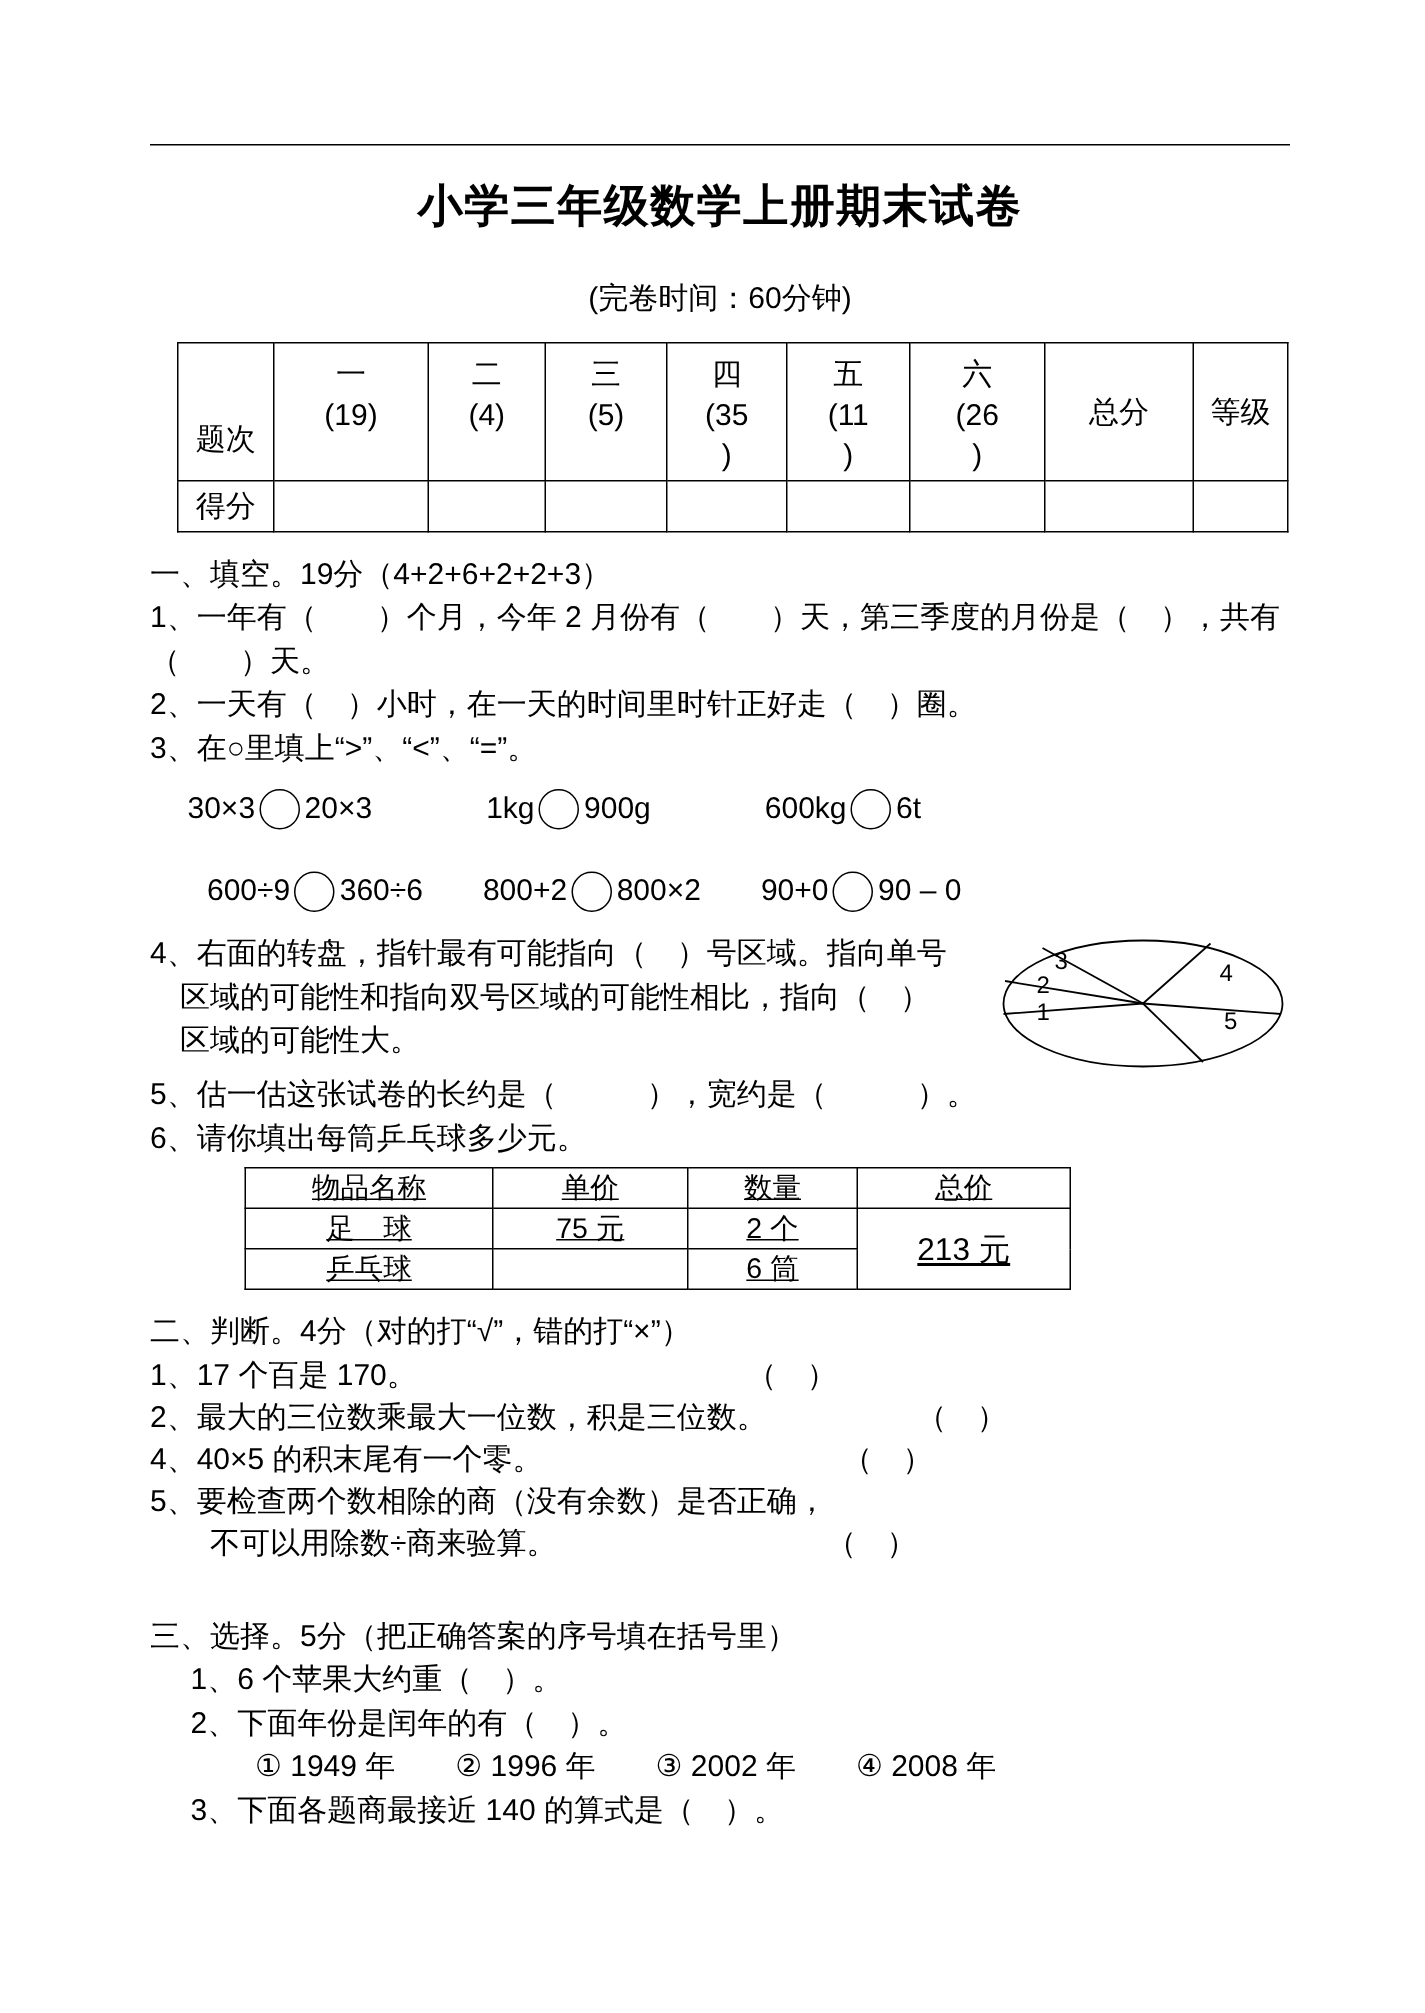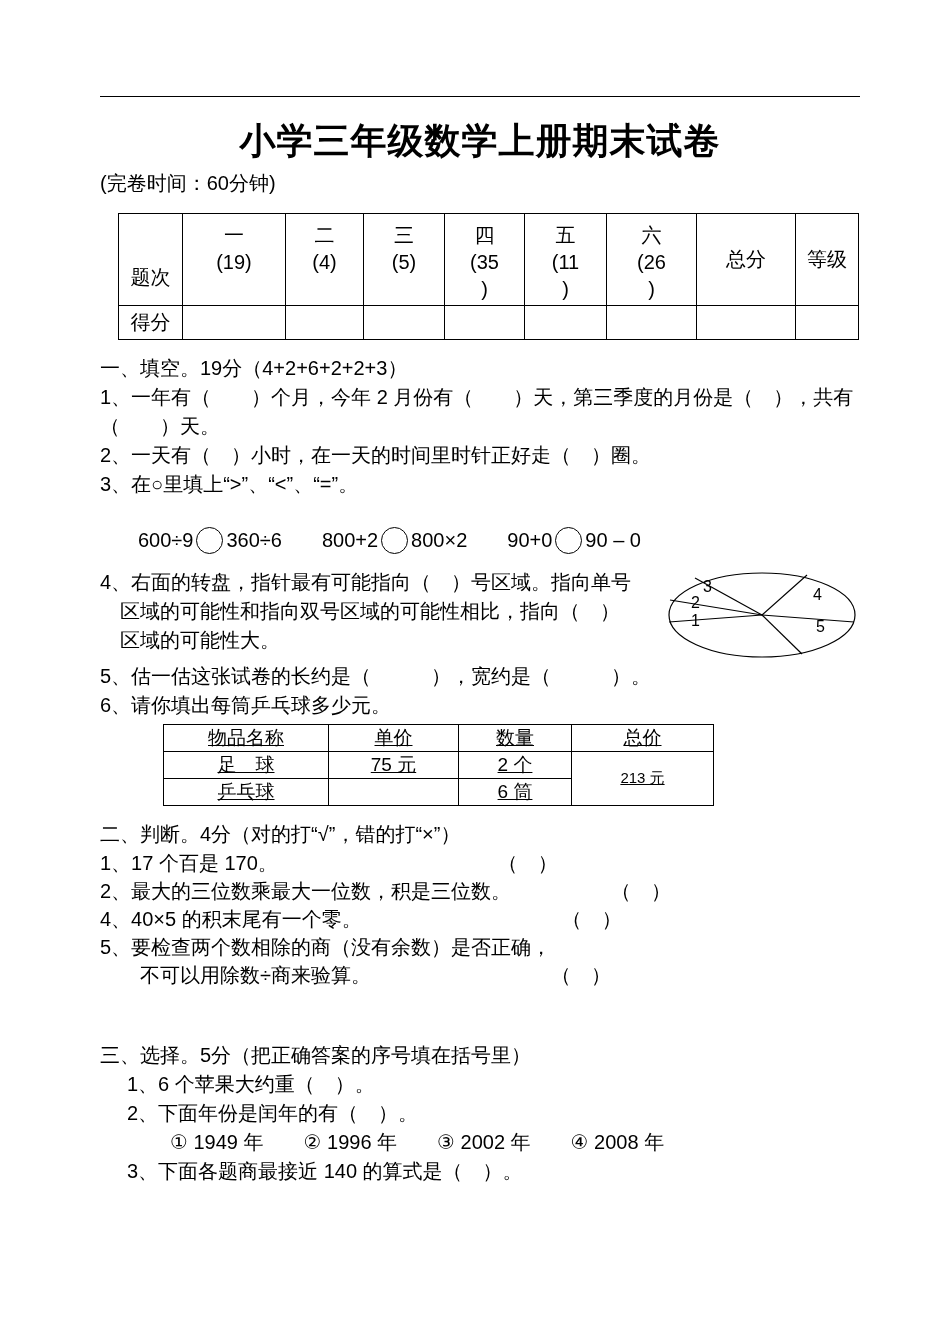--- a/index.html
+++ b/index.html
@@ -6,22 +6,22 @@
   html,body { background:#fff; }
   body {
     width:950px; height:1342px;
     color:#000;
     font-family:"Liberation Sans","DejaVu Sans",sans-serif;
     font-size:20px;
     overflow:hidden;
   }
   .page { padding:0 90px 0 100px; }
   .top-rule { margin-top:96px; border-top:1.5px solid #000; width:100%; }
-  .title { text-align:center; font-size:36px; font-weight:bold; margin-top:20px; letter-spacing:1px;font-family:Liberation Mono, monospace; }
-  .subtitle { text-align:left; font-size:20px; margin-top:4px; }
+  .title { text-align:center; font-size:30px; font-weight:bold; margin-top:20px; letter-spacing:1px;font-family:Liberation Mono, monospace; }
+  .subtitle { text-align:center; font-size:20px; margin-top:27px; }
 
   
   .score-table { border-collapse:collapse; margin-top:16px; margin-left:18px; table-layout:fixed; width:740px; }
   .score-table td { border:1px solid #000; text-align:center; font-size:20px; }
   .score-table .head-row td { height:92px; vertical-align:top; padding-top:8px; }
   .score-table .head-row td.vmid { vertical-align:middle; padding-top:0; }
   .score-table .head-row td.corner { vertical-align:bottom; padding-bottom:14px; }
   .score-table .cpts { white-space:pre-line; line-height:27px; }
   .score-table .cname { line-height:27px; }
   .score-table .score-row td { height:34px; }
@@ -42,24 +42,24 @@
   
   .q4-wrap { display:flex; margin-top:8px; }
   .q4text { width:615px; white-space:pre-line; line-height:29px; }
   .spinner { flex:0 0 auto; margin-top:2px; }
   .spinner line, .spinner ellipse { stroke:#000; stroke-width:1.2; fill:none; }
   .spinner text { font-size:16px; fill:#000; font-family:"Liberation Sans","DejaVu Sans",sans-serif; }
 
   
   .goods-table { border-collapse:collapse; margin:4px 0 10px 63px; table-layout:fixed; width:550px;text-decoration:underline; }
   .goods-table td { border:1px solid #000; text-align:center; height:27px; font-size:19px; padding:0 4px; }
-  .goods-table td.total-cell { font-size:15px; }
+  .goods-table td.total-cell { font-size:21px; }
 
   .judge-line { line-height:28px; }
-  .sec3-heading { margin-top:52px; line-height:29px; }
+  .sec3-heading { margin-top:34px; line-height:29px; }
   .indent1 { padding-left:27px; }
   .indent2 { padding-left:70px; }
 </style>
 </head>
 <body>
 
 <div class="page">
 
   <div class="top-rule"></div>
 
@@ -124,20 +124,37 @@
     </tr>
   </tbody>
     </table>
 
   <section>
     <div class="line heading">一、填空。19分（4+2+6+2+2+3）</div>
     <div class="line">1、一年有（　　）个月，今年 2 月份有（　　）天，第三季度的月份是（　），共有（　　）天。</div>
     <div class="line">2、一天有（　）小时，在一天的时间里时针正好走（　）圈。</div>
     <div class="line">3、在○里填上“&gt;”、“&lt;”、“=”。</div>
 
+    <div class="cmp-row row1">
+      <span class="cmp">
+        <span>30×3</span>
+          <span class="circle"></span>
+          <span>20×3</span>
+      </span>
+      <span class="cmp">
+        <span>1kg</span>
+          <span class="circle"></span>
+          <span>900g</span>
+      </span>
+      <span class="cmp">
+        <span>600kg</span>
+          <span class="circle"></span>
+          <span>6t</span>
+      </span>
+    </div>
 
     <div class="cmp-row row2">
       <span class="cmp">
         <span>600÷9</span>
           <span class="circle"></span>
           <span>360÷6</span>
       </span>
       <span class="cmp">
         <span>800+2</span>
           <span class="circle"></span>

